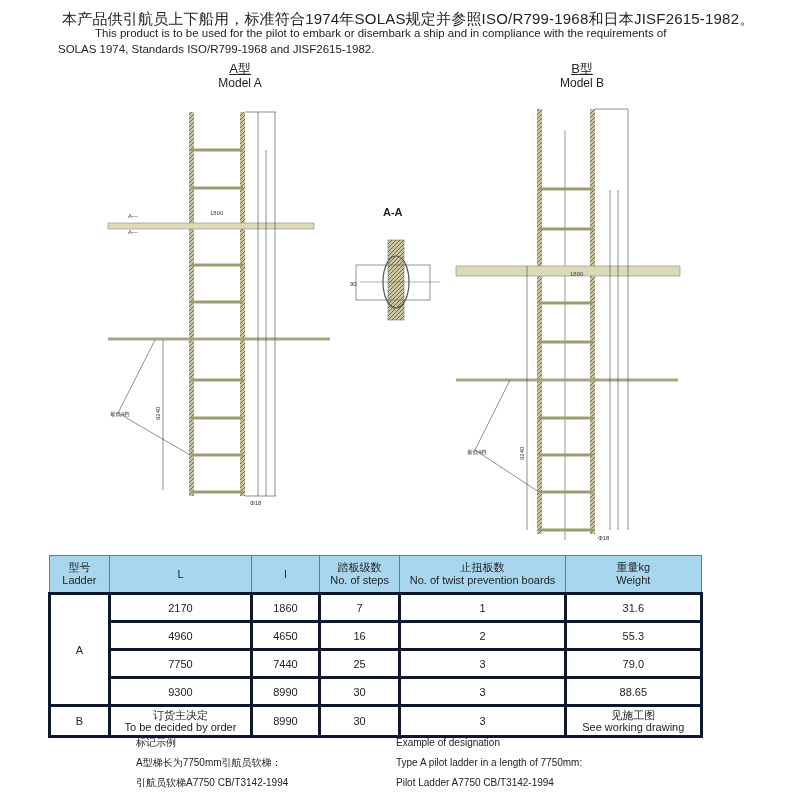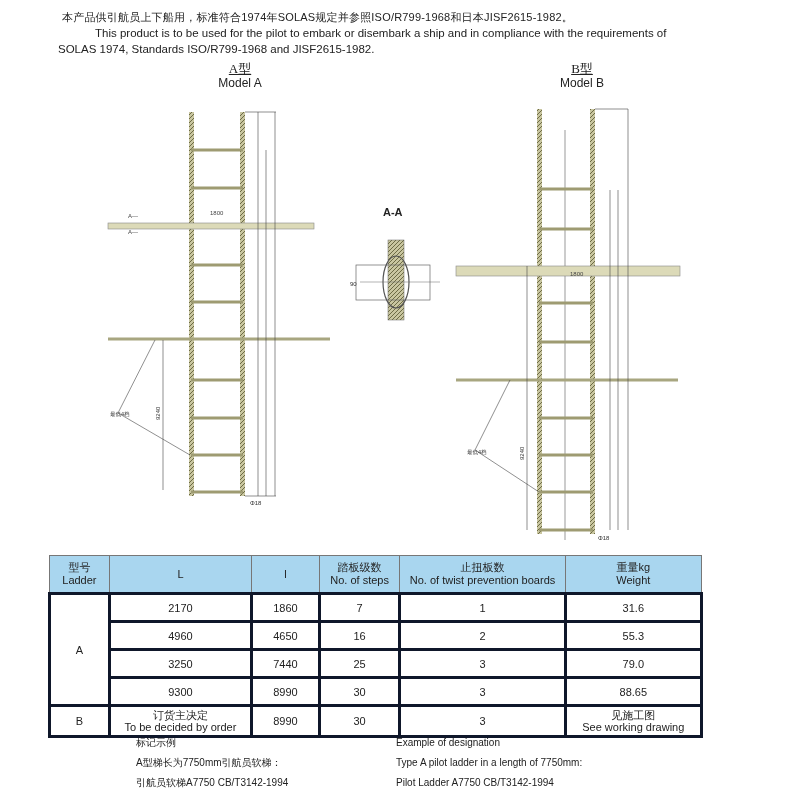--- a/index.html
+++ b/index.html
@@ -1,23 +1,23 @@
 <!DOCTYPE html>
 <html><head>
 <meta charset="utf-8">
 <style>
   html, body { margin:0; padding:0; background:#ffffff; }
   body { width:800px; height:800px; position:relative; overflow:hidden;
          font-family:"Liberation Sans", "DejaVu Sans", sans-serif; color:#222; }
   .abs { position:absolute; }
-  .intro-cn { left:62px; top:10px; font-size:11px; letter-spacing:0.2px; white-space:nowrap; }
+  .intro-cn { left:62px; top:10px; font-size:15px; letter-spacing:0.2px; white-space:nowrap; }
   .intro-en1 { left:95px; top:27px; font-size:11.5px; white-space:nowrap; }
   .intro-en2 { left:58px; top:43px; font-size:11.5px; white-space:nowrap; }
   .model-label { text-align:center; font-size:12px; line-height:14px; }
-  .model-label .cn { text-decoration:underline; font-size:13px;font-family:Liberation Serif, serif; }
+  .model-label .cn { text-decoration:underline; font-size:13px; }
   svg.drawing { position:absolute; left:0; top:0; }
   table.spec { position:absolute; left:48px; top:555px; width:655px; border-collapse:collapse;
                font-size:11px; }
   table.spec th { background:#a9d6ef; font-weight:normal; height:36px; border:1px solid #777;
                   line-height:13px; padding:0; }
   table.spec td { border:3px solid #0f172a; text-align:center; height:25px; padding:0; line-height:12px; }
   table.spec tr.last td { height:28px; }
   .desig { font-size:10px; line-height:20px; white-space:nowrap; }
 </style>
 </head>
@@ -163,21 +163,21 @@
     <td>31.6</td>
   </tr>
   <tr>
     <td>4960</td>
     <td>4650</td>
     <td>16</td>
     <td>2</td>
     <td>55.3</td>
   </tr>
   <tr>
-    <td>3250</td>
+    <td>7750</td>
     <td>7440</td>
     <td>25</td>
     <td>3</td>
     <td>79.0</td>
   </tr>
   <tr>
     <td>9300</td>
     <td>8990</td>
     <td>30</td>
     <td>3</td>

